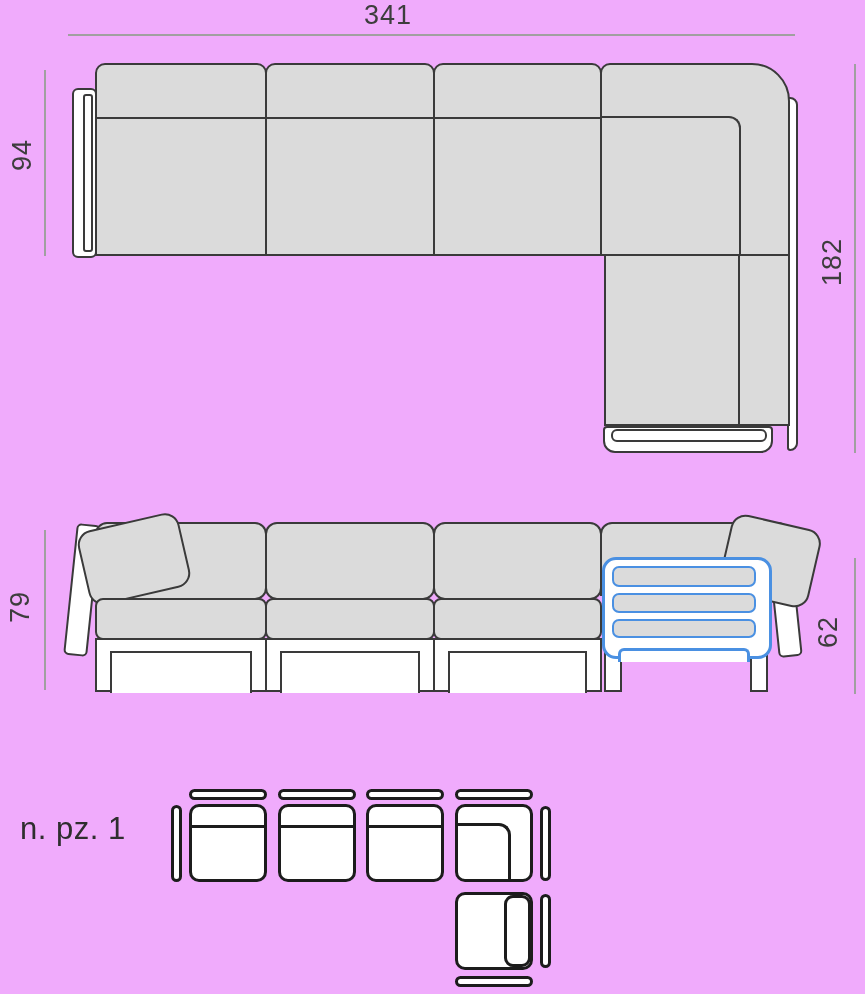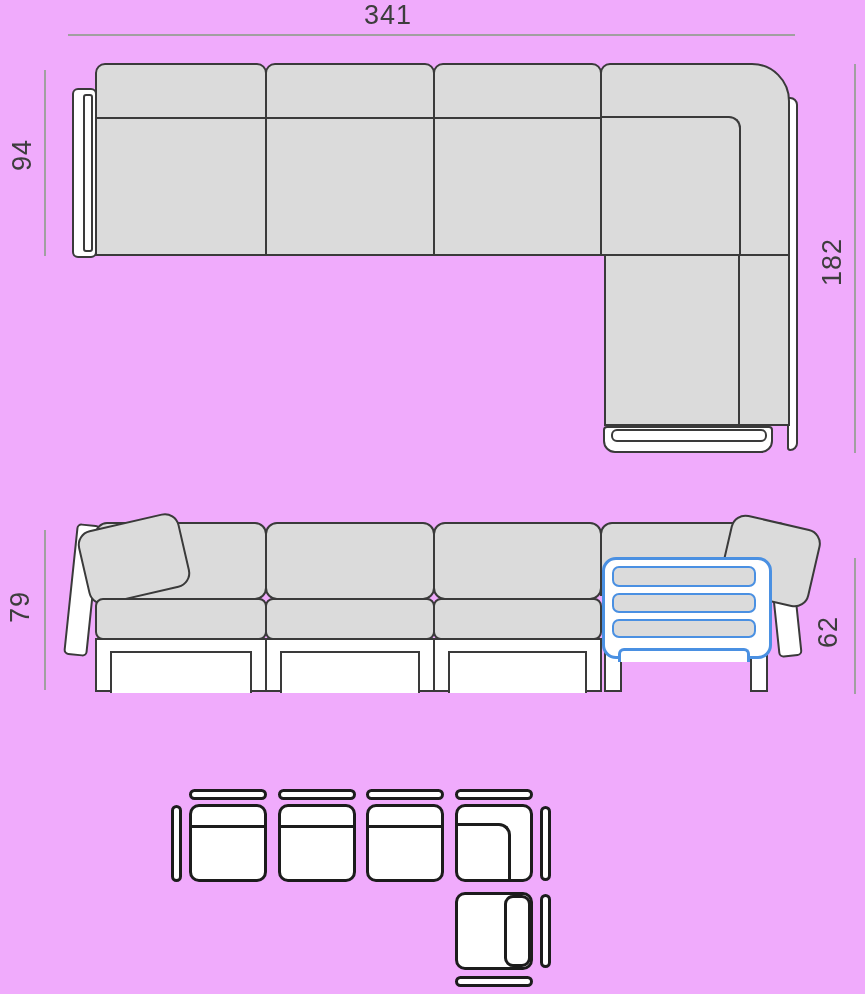--- a/index.html
+++ b/index.html
@@ -126,20 +126,21 @@
     <div class="blue-frame" style="left:602px;top:557px;width:170px;height:102px;z-index:5;">
       <div class="blue-slat" style="left:7px;top:6px;width:144px;height:21px;"></div>
       <div class="blue-slat" style="left:7px;top:33px;width:144px;height:20px;"></div>
       <div class="blue-slat" style="left:7px;top:59px;width:144px;height:19px;"></div>
       <div class="blue-notch" style="left:13px;top:88px;width:132px;height:14px;"></div>
     </div>
   </div>
 
   <div>
     <div class="specs">
+      <div>n. pz. 1</div>
     </div>
 
     <div class="ic pill-v" style="left:171px;top:805px;width:11px;height:77px;"></div>
 
     <div class="ic pill-h" style="left:189px;top:789px;width:78px;height:11px;"></div>
     <div class="ic ic-sq" style="left:189px;top:804px;width:78px;height:78px;">
       <div class="ic-line" style="top:18px;"></div>
     </div>
 
     <div class="ic pill-h" style="left:278px;top:789px;width:78px;height:11px;"></div>

